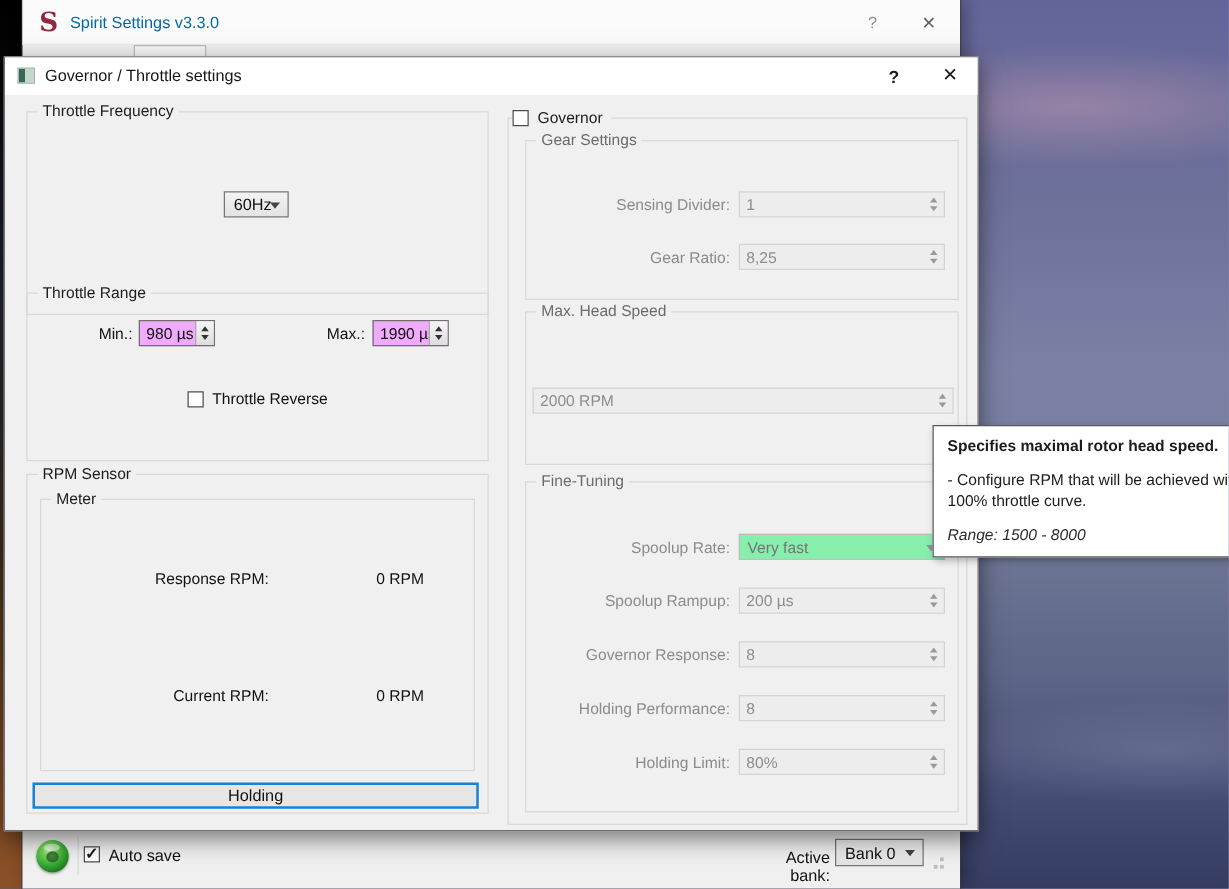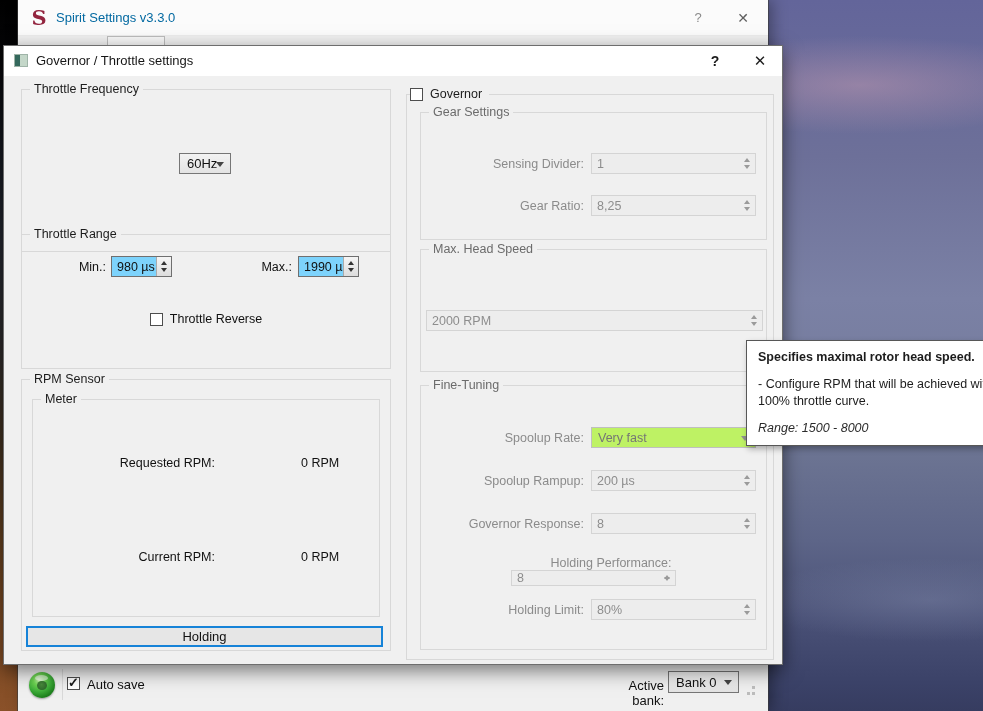--- a/index.html
+++ b/index.html
@@ -107,21 +107,21 @@
   .dlg-close { left:742px; top:4px; font-size:15px; color:#1a1a1a; }
   
   .groupbox { position:absolute; border:1px solid #d8d8d8; }
   .gb-title {
     position:absolute; top:-8px; left:8px; background:var(--panel-bg,#f0f0f0);
     padding:0 4px; font-size:12.5px; color:#1c1c1c; white-space:nowrap;
   }
   .gb-title.dim { color:#6b6b6b; }
   
   .spin {
-    position:absolute; height:21px; background:#7dd3fc; border:1px solid #6f6f6f;
+    position:absolute; height:21px; background:#f0abfc; border:1px solid #6f6f6f;
     display:flex; align-items:center; font-size:12.5px; color:#111;
   }
   .spin .val { flex:1; padding-left:5px; white-space:nowrap; overflow:hidden; }
   .spin-btns { width:15px; height:100%; position:relative; }
   .spin.enabled .spin-btns { border-left:1px solid #ababab; background:linear-gradient(180deg,#f5f5f5,#dddddd); }
   .arr-up, .arr-down { position:absolute; left:50%; margin-left:-3.5px; width:0; height:0;
     border-left:3.5px solid transparent; border-right:3.5px solid transparent; }
   .arr-up   { top:4px;    border-bottom:4px solid #333; }
   .arr-down { bottom:4px; border-top:4px solid #333; }
   .spin.disabled { background:#ededed; border-color:#d4d4d4; color:#8d8d8d; }
@@ -138,21 +138,21 @@
   
   .gov-title-row {
     position:absolute; left:3px; top:-8px; display:flex; align-items:center; gap:7px;
     background:var(--panel-bg,#f0f0f0); padding-right:7px; font-size:12.5px; color:#1c1c1c;
   }
   .form-row { position:absolute; left:0; width:100%; display:flex; align-items:center; height:21px; }
   .form-row .fr-label { width:163px; text-align:right; margin-right:7px; font-size:12.5px; color:#8b8b8b; white-space:nowrap; }
   .form-row .fr-field { position:relative; width:165px; height:21px; }
   .fr-field .spin { position:relative; width:100%; height:100%; }
   .combo-disabled {
-    position:relative; width:100%; height:100%; background:#bef264; border:1px solid #bfbfbf;
+    position:relative; width:100%; height:100%; background:#86efac; border:1px solid #bfbfbf;
     display:flex; align-items:center; padding-left:6px; font-size:12.5px; color:#757575;
   }
   .combo-disabled .combo-arrow { border-top-color:#8f8f8f; }
   
   .meter-row { position:absolute; left:0; width:100%; height:15px; }
   .meter-row .mlabel { position:absolute; left:0; width:182px; text-align:right; font-size:12.5px; color:#111; }
   .meter-row .mvalue { position:absolute; left:242px; font-size:12.5px; color:#111;margin-left:26px; }
   
   .tooltip {
     position:absolute; left:746px; top:340px; width:260px; min-height:93px;
@@ -232,21 +232,21 @@
       <span class="checkbox"></span>
       <span>Throttle Reverse</span>
     </div>
   </div>
 
   <div class="groupbox" style="left:17px; top:333px; width:370px; height:272px;">
     <div class="gb-title">RPM Sensor</div>
     <div class="groupbox" style="left:10px; top:19px; width:348px; height:218px;">
       <div class="gb-title">Meter</div>
       <div class="meter-row" style="top:56px;">
-        <span class="mlabel">Requested RPM:</span>
+        <span class="mlabel">Response RPM:</span>
         <span class="mvalue">0 RPM</span>
       </div>
       <div class="meter-row" style="top:150px;">
         <span class="mlabel">Current RPM:</span>
         <span class="mvalue">0 RPM</span>
       </div>
     </div>
     <button class="tester-btn">Holding</button>
   </div>
 
@@ -327,21 +327,21 @@
           <span class="spin disabled">
             <span class="val">8</span>
             <span class="spin-btns">
                 <i class="arr-up"></i>
                 <i class="arr-down"></i>
               </span>
           </span>
         </span>
       </div>
 
-      <div class="form-row" style="top:170px;flex-direction:column;">
+      <div class="form-row" style="top:170px;">
         <span class="fr-label">Holding Performance:</span>
         <span class="fr-field">
           <span class="spin disabled">
             <span class="val">8</span>
             <span class="spin-btns">
                 <i class="arr-up"></i>
                 <i class="arr-down"></i>
               </span>
           </span>
         </span>

